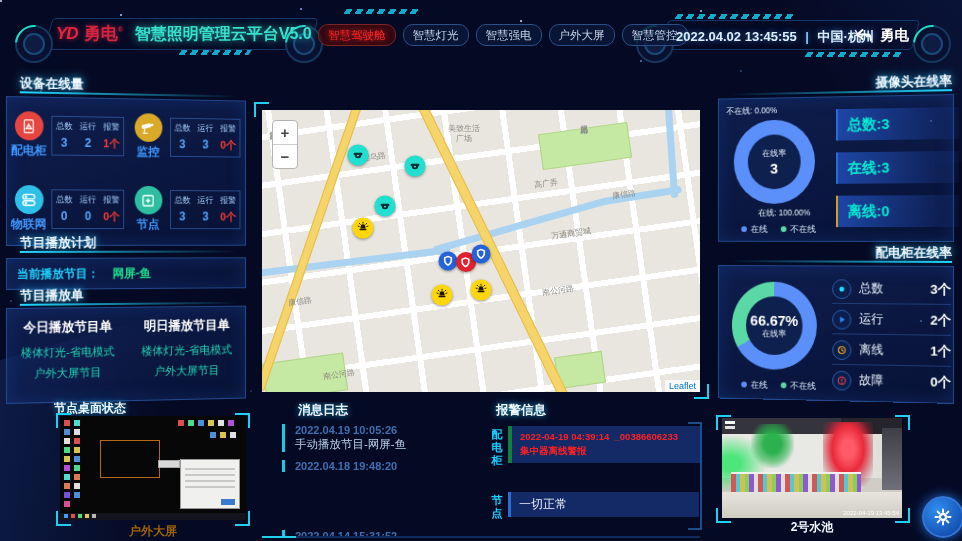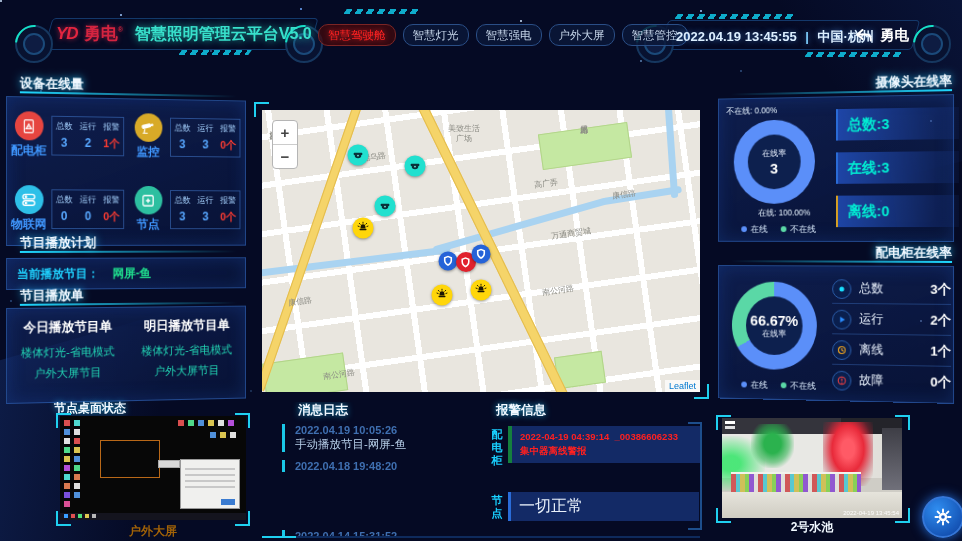--- a/index.html
+++ b/index.html
@@ -108,21 +108,21 @@
   .mentry{position:absolute;left:6px;right:0;padding-left:10px;border-left:3px solid #1ac8e8;}
   .mtime{font-size:11px;color:#3f6fb0;font-weight:bold;}
   .mtext{font-size:11.5px;color:#b8d0ea;margin-top:1px;}
   .alm{position:absolute;left:488px;top:402px;width:216px;height:134px;}
   .alm-title{left:8px;}
   .vlabel{position:absolute;width:14px;font-size:11px;font-weight:bold;color:#19d0ff;line-height:13px;word-break:break-all;text-align:center;}
   .abox{position:absolute;left:20px;width:172px;background:#132a66;padding:4px 8px;}
   .abox.red{border-left:4px solid #15803d;}
   .abox.ok{border-left:3px solid #2a6cd8;}
   .aline{font-size:9.5px;font-weight:bold;color:#ff2020;line-height:1.5;white-space:nowrap;}
-  .okline{font-size:16px;color:#e8f0fa;}
+  .okline{font-size:12px;color:#e8f0fa;}
   .alm-brk{position:absolute;right:2px;top:20px;bottom:6px;width:12px;border:2px solid #1d4e8c;border-left:none;}
   
   .col-right{position:absolute;right:4px;top:66px;width:252px;height:338px;transform:perspective(900px) rotateY(-7deg);transform-origin:right center;}
   .donut{position:absolute;border-radius:50%;}
   .donut::after{content:"";position:absolute;border-radius:50%;background:#0d204e;inset:15px;}
   .d-center{position:absolute;display:flex;flex-direction:column;align-items:center;justify-content:center;z-index:2;}
   .d-cap{font-size:8.5px;color:#eaf2ff;}
   .d-val{font-size:15px;font-weight:bold;color:#fff;}
   .mini-lab{position:absolute;font-size:8.5px;color:#e8f4ff;white-space:nowrap;}
   .legend{position:absolute;display:flex;gap:14px;font-size:9px;color:#d6e6f8;align-items:center;}
@@ -186,21 +186,21 @@
 
     <div class="tabs">
       <div class="tab active">智慧驾驶舱</div>
       <div class="tab">智慧灯光</div>
       <div class="tab">智慧强电</div>
       <div class="tab">户外大屏</div>
       <div class="tab">智慧管控</div>
     </div>
 
     <div class="dt">
-      <span>2022.04.19 13:45:55</span>
+      <span>2022.04.02 13:45:55</span>
       <span class="sep">|</span>
       <span>中国·杭州</span>
     </div>
     <div class="back-btn">
       <svg viewBox="0 0 24 24" width="20" height="18" fill="none" stroke="#fff" stroke-width="2.6" stroke-linecap="round" stroke-linejoin="round">
         <path d="M10 4 L3 10 L10 16"></path>
           <path d="M3 10 h12 a6 6 0 0 1 6 6 v2"></path>
       </svg>
     </div>
     <div class="user-lbl">勇电</div>

